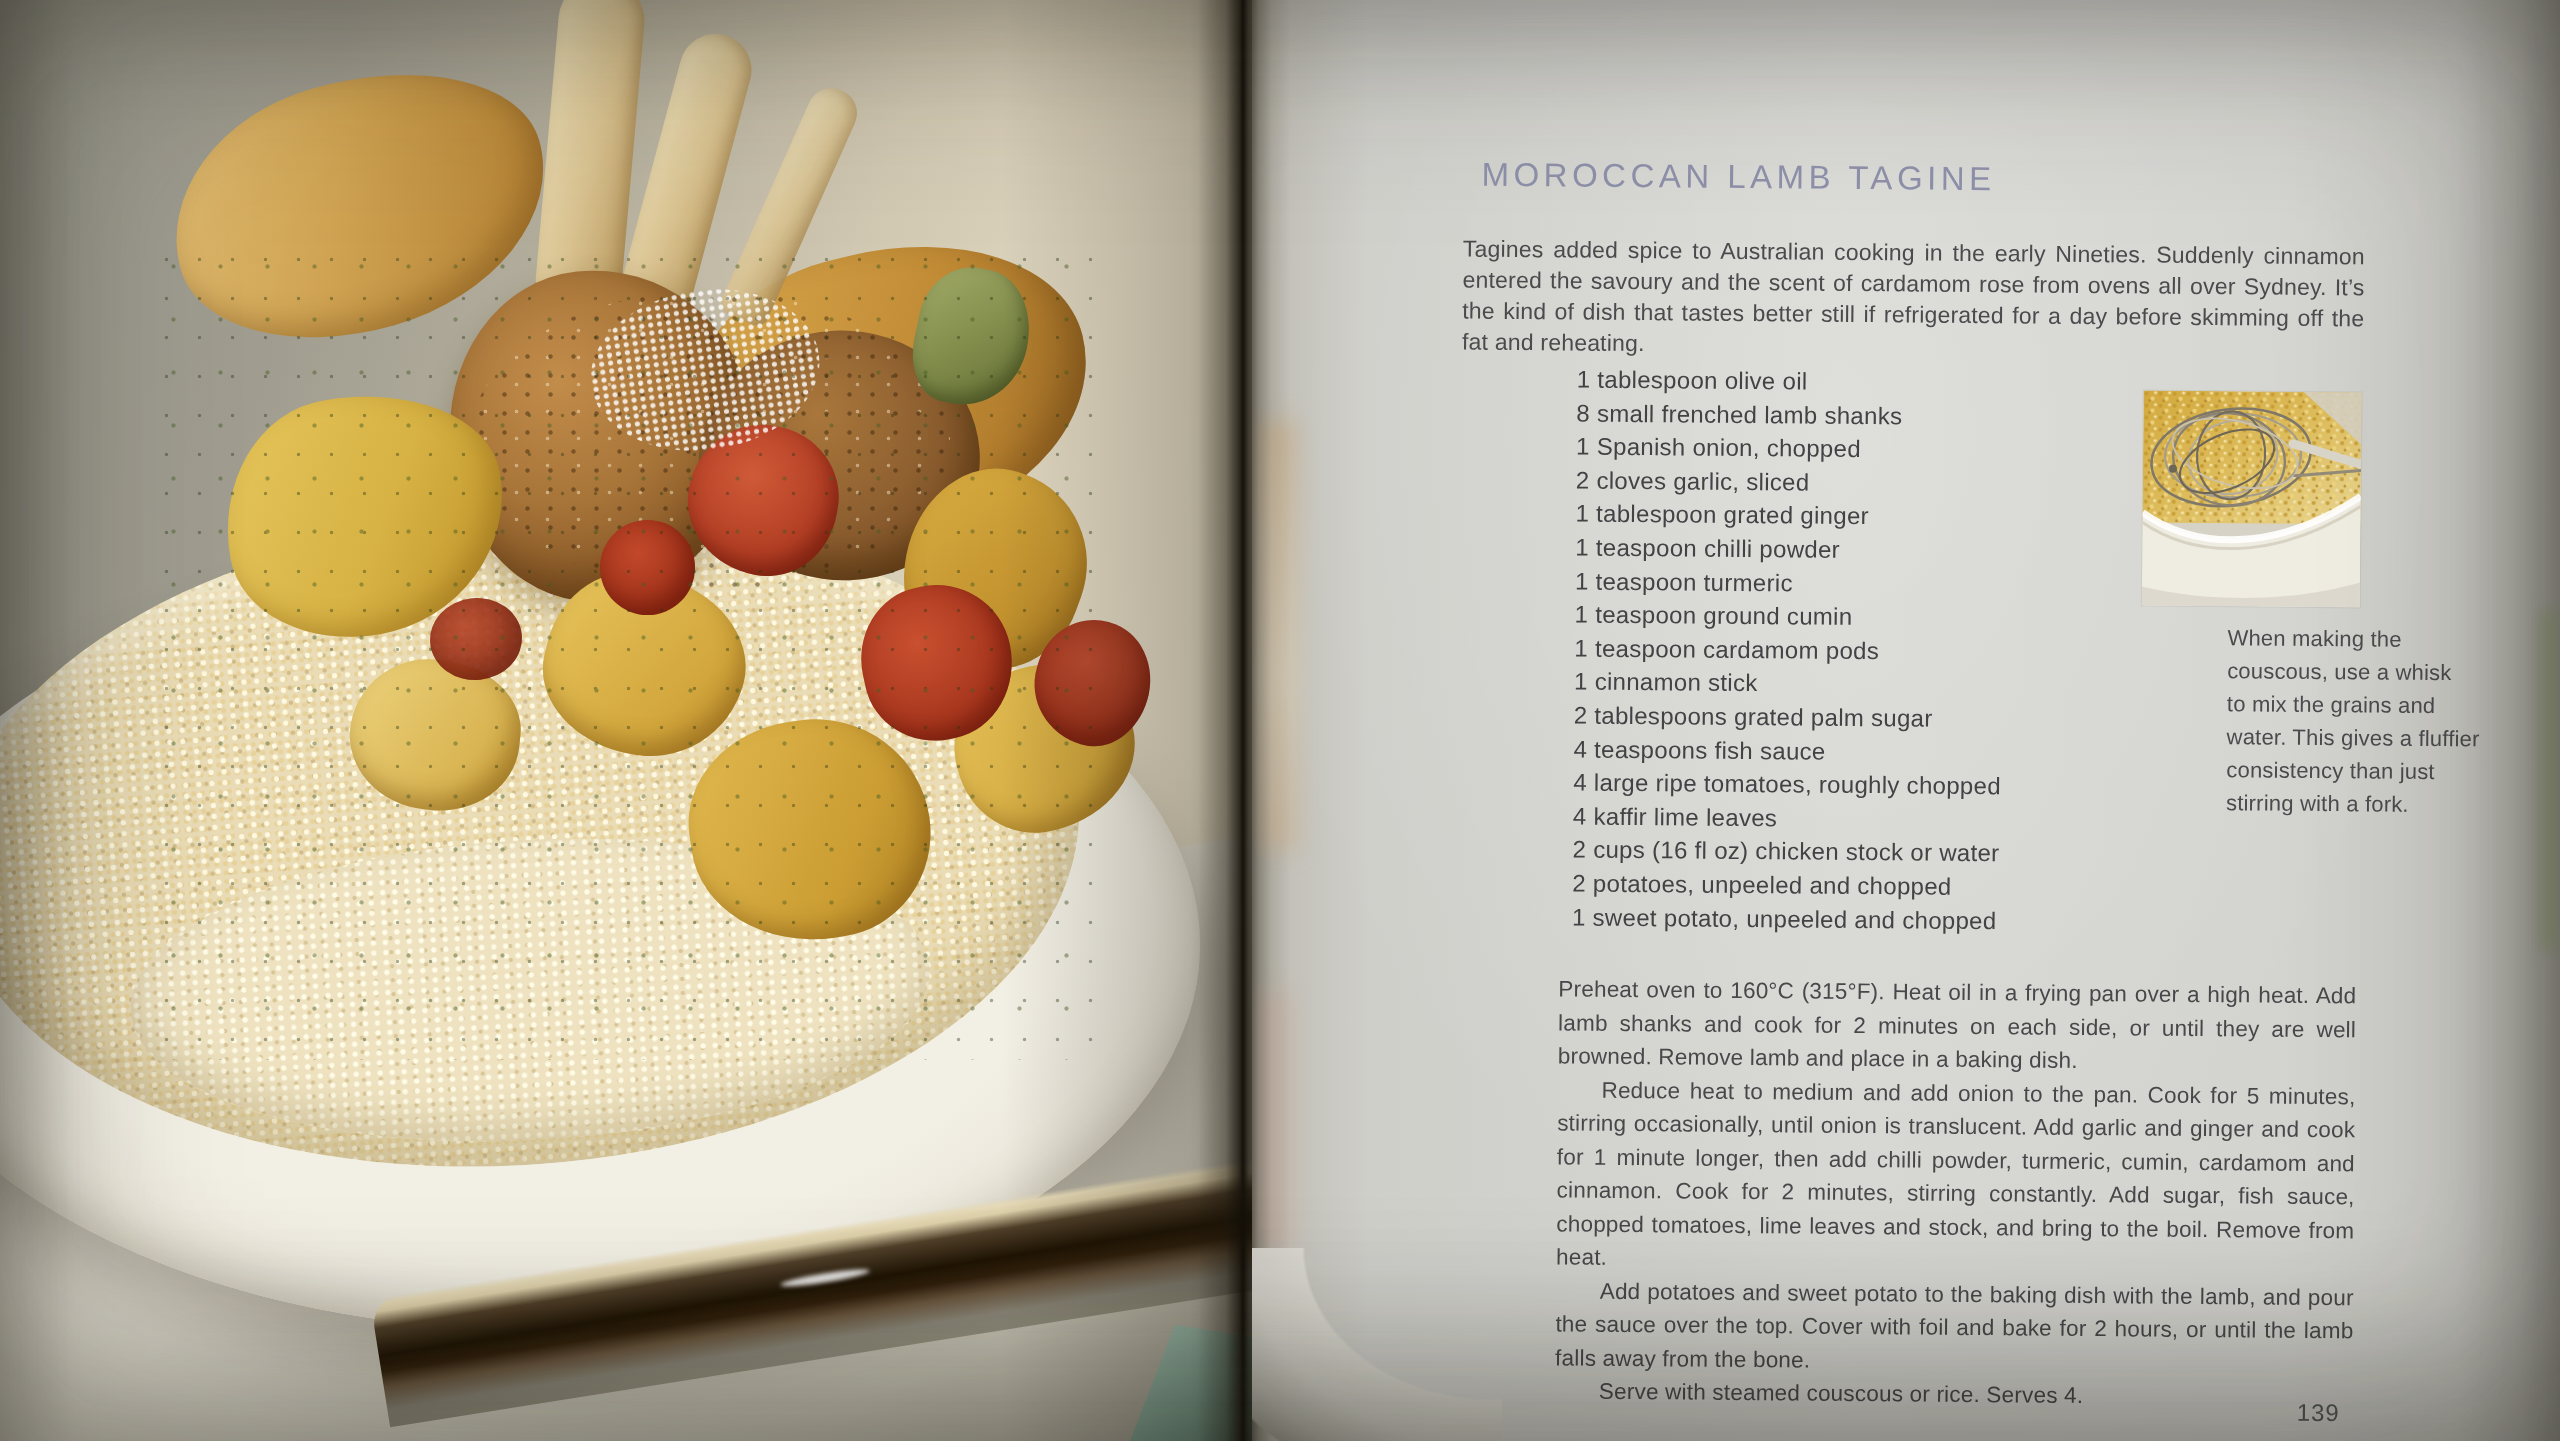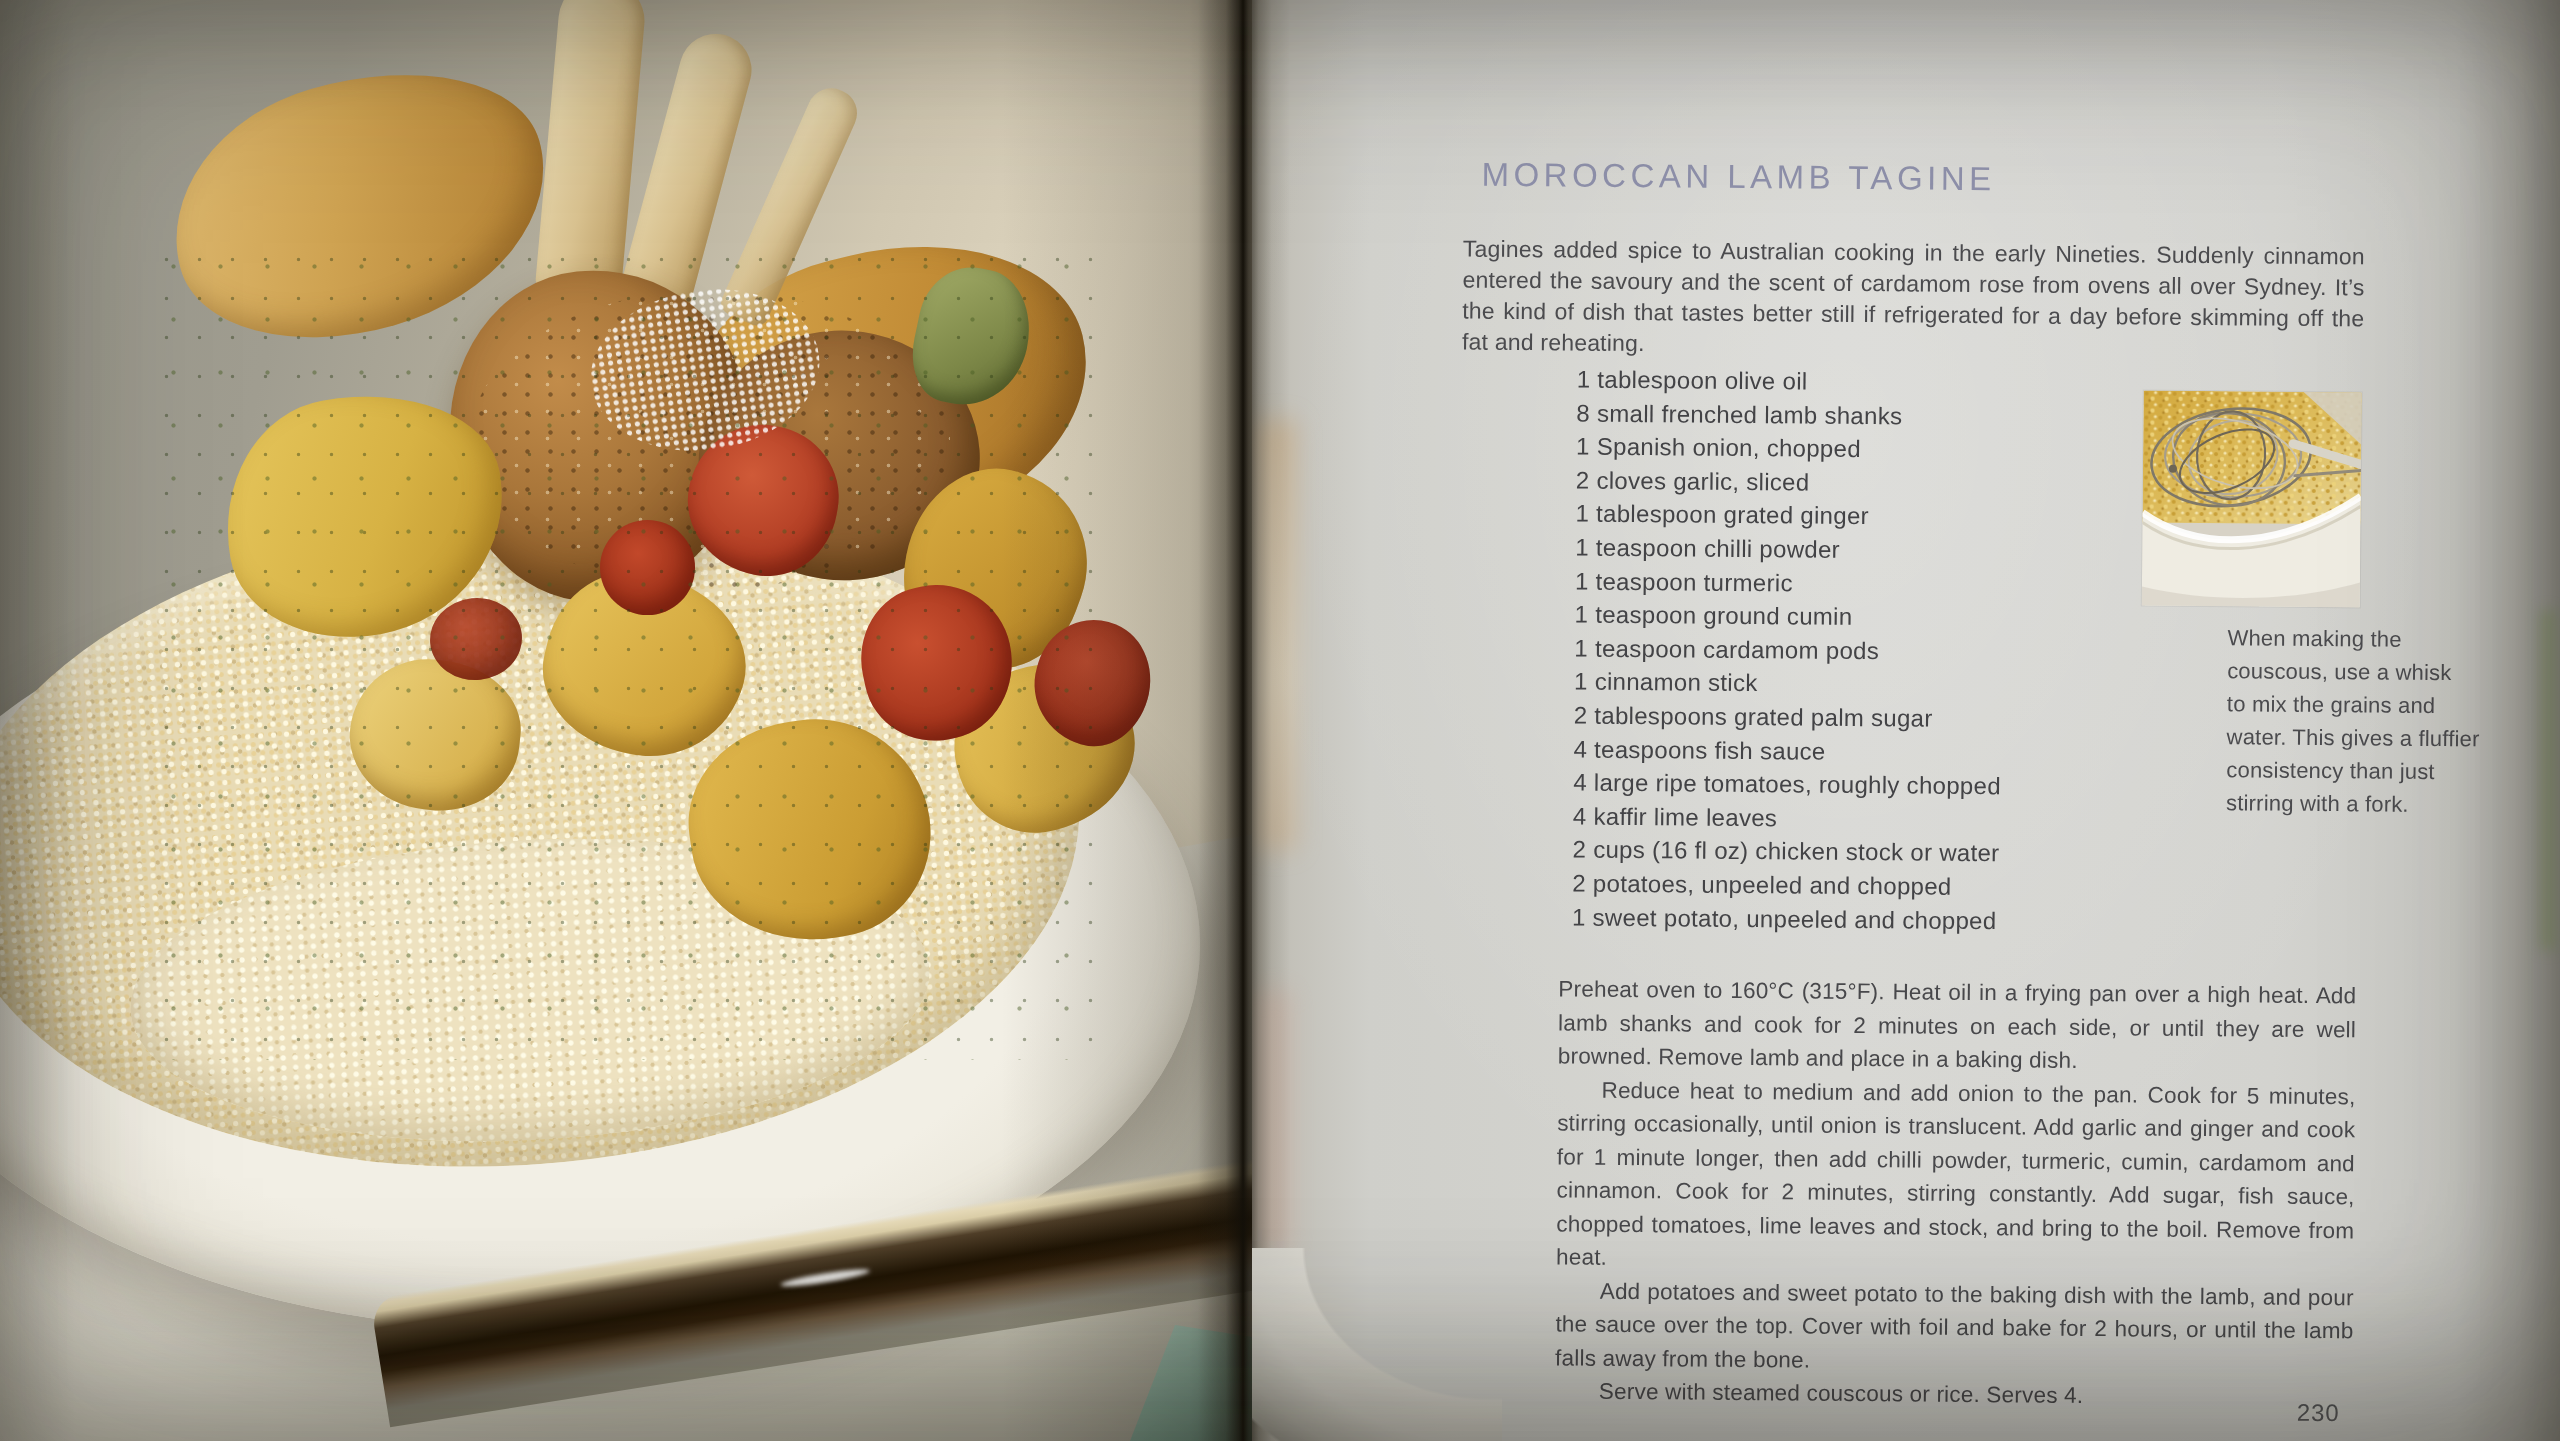--- a/index.html
+++ b/index.html
@@ -259,20 +259,20 @@
           <div class="tip-line">stirring with a fork.</div>
         </div>
 
       <div class="method" style="color:#48484b;">
           <p class="para">Preheat oven to 160°C (315°F). Heat oil in a frying pan over a high heat. Add lamb shanks and cook for 2 minutes on each side, or until they are well browned. Remove lamb and place in a baking dish.</p>
           <p class="para">Reduce heat to medium and add onion to the pan. Cook for 5 minutes, stirring occasionally, until onion is translucent. Add garlic and ginger and cook for 1 minute longer, then add chilli powder, turmeric, cumin, cardamom and cinnamon. Cook for 2 minutes, stirring constantly. Add sugar, fish sauce, chopped tomatoes, lime leaves and stock, and bring to the boil. Remove from heat.</p>
           <p class="para">Add potatoes and sweet potato to the baking dish with the lamb, and pour the sauce over the top. Cover with foil and bake for 2 hours, or until the lamb falls away from the bone.</p>
           <p class="para">Serve with steamed couscous or rice. Serves 4.</p>
         </div>
 
-      <div class="pagenum" style="color:#57575a;">230</div>
+      <div class="pagenum" style="color:#57575a;">139</div>
     </div>
   </div>
 
   <div class="gutter"></div>
   <div class="page-curl"></div>
 
 </div>
 
 </body></html>

